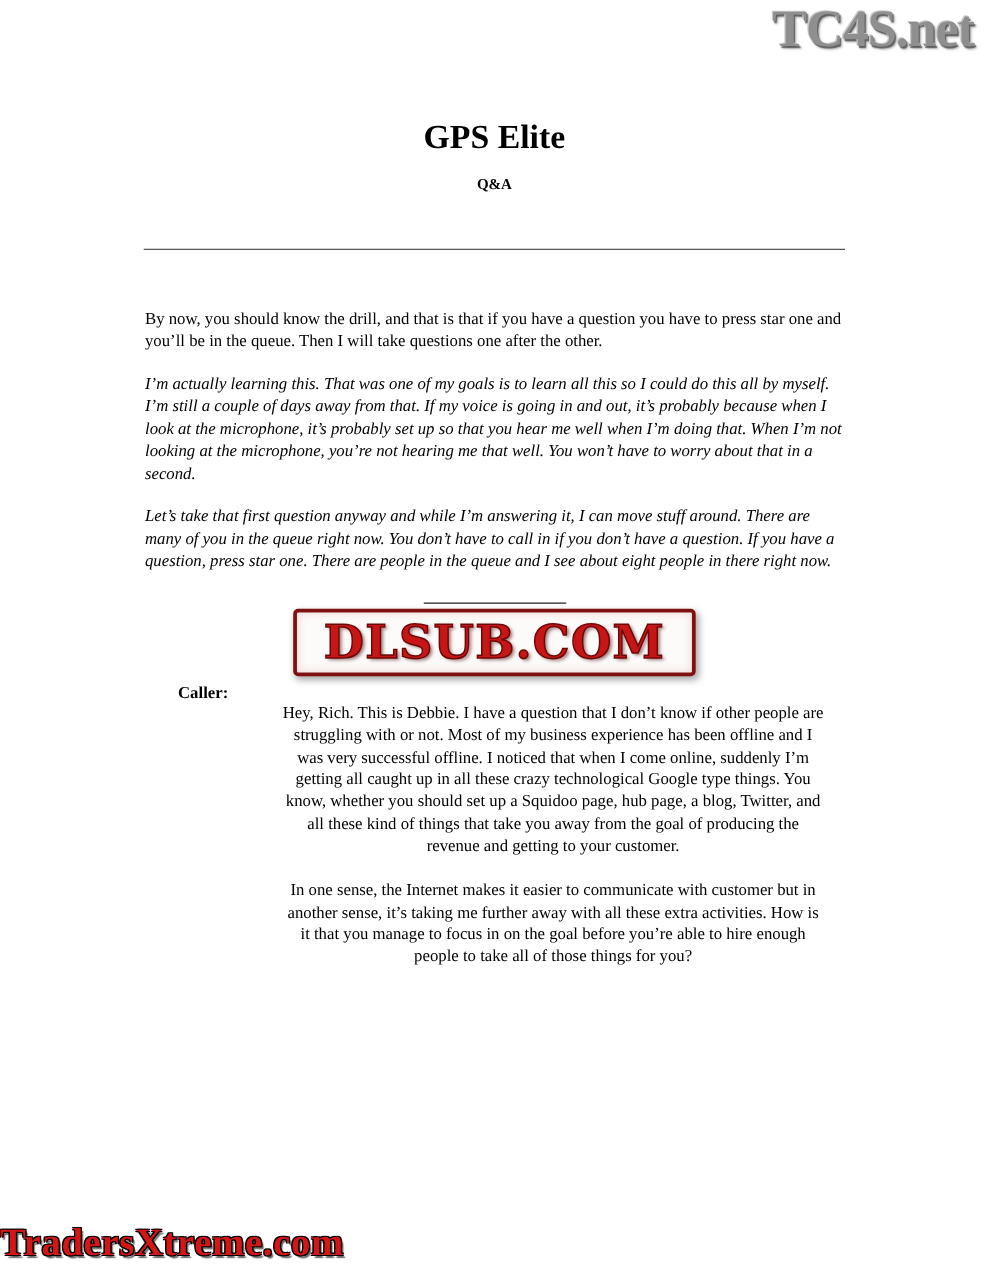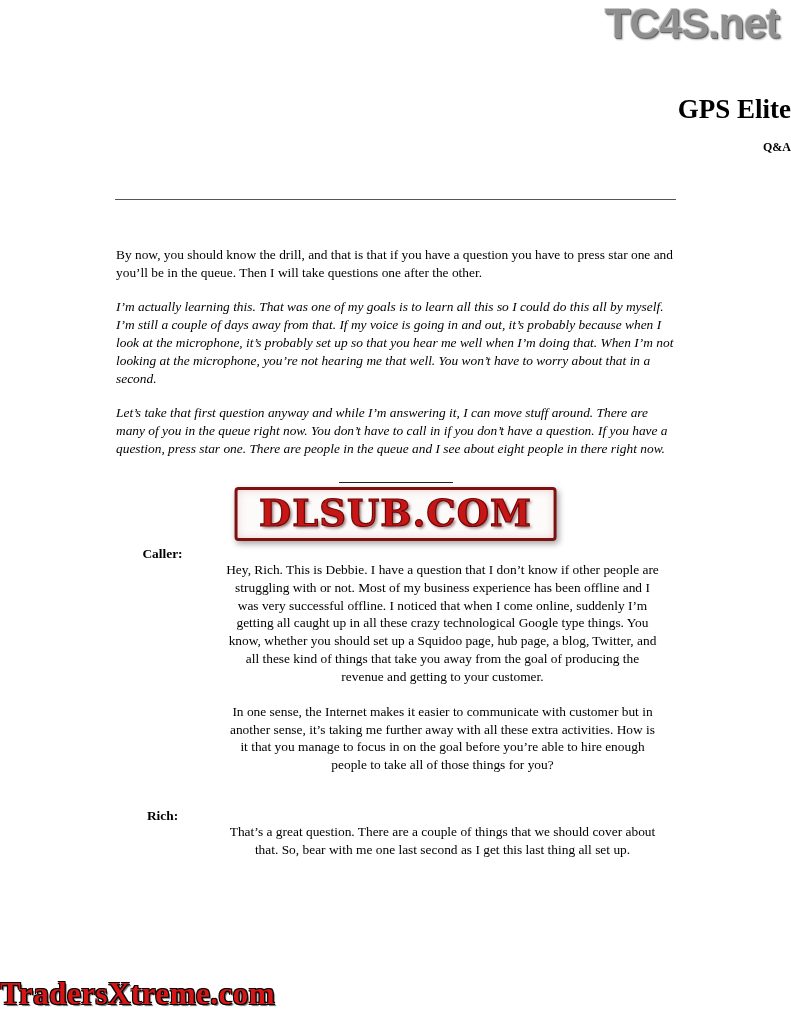--- a/index.html
+++ b/index.html
@@ -8,28 +8,28 @@
     font-family: "Liberation Serif", serif;
     color: #000;
     position: relative;
     overflow: hidden;
   }
   .page { position: relative; width: 791px; height: 1024px; }
 
   
   .logo-tc4s {
     position: absolute; top: 0px; right: 12px;
-    font-family: Liberation Sans, sans-serif;
+    font-family: Liberation Serif, serif;
     font-weight: bold; font-size: 42px; letter-spacing: -1px;
     color: #8f8f8f;
     text-shadow: -1px -1px 0 #c9c9c9, 1px 1px 1px #5c5c5c, 2px 2px 2px rgba(0,0,0,0.25);
   }
 
   
-  .header { text-align: right; padding-top: 95px; }
+  .header { text-align: center; padding-top: 95px; }
   .title   { font-size: 27px; font-weight: bold; line-height: 1.1; }
   .subtitle{ font-size: 12px; font-weight: bold; margin-top: 15px; }
   .date    { font-size: 15px; margin-top: 18px; }
 
   .rule {
     margin: 44px 115px 0 115px;
     border: none; border-top: 1px solid #555;
     height: 0;
   }
 
@@ -132,24 +132,18 @@
   <div class="dialogue">
 
     <div class="speech">
       <div class="speaker">Caller:</div>
       <div class="speech-text">
         <p>Hey, Rich. This is Debbie. I have a question that I don’t know if other people are struggling with or not. Most of my business experience has been offline and I was very successful offline. I noticed that when I come online, suddenly I’m getting all caught up in all these crazy technological Google type things. You know, whether you should set up a Squidoo page, hub page, a blog, Twitter, and all these kind of things that take you away from the goal of producing the revenue and getting to your customer.</p>
         <p>In one sense, the Internet makes it easier to communicate with customer but in another sense, it’s taking me further away with all these extra activities. How is it that you manage to focus in on the goal before you’re able to hire enough people to take all of those things for you?</p>
       </div>
     </div>
 
-    <div class="speech">
-      <div class="speaker">Rich:</div>
-      <div class="speech-text">
-        <p>That’s a great question. There are a couple of things that we should cover about that. So, bear with me one last second as I get this last thing all set up.</p>
-      </div>
-    </div>
 
   </div>
 
   <div class="footer-wm">TradersXtreme.com</div>
 
 </div>
 
 </body></html>

